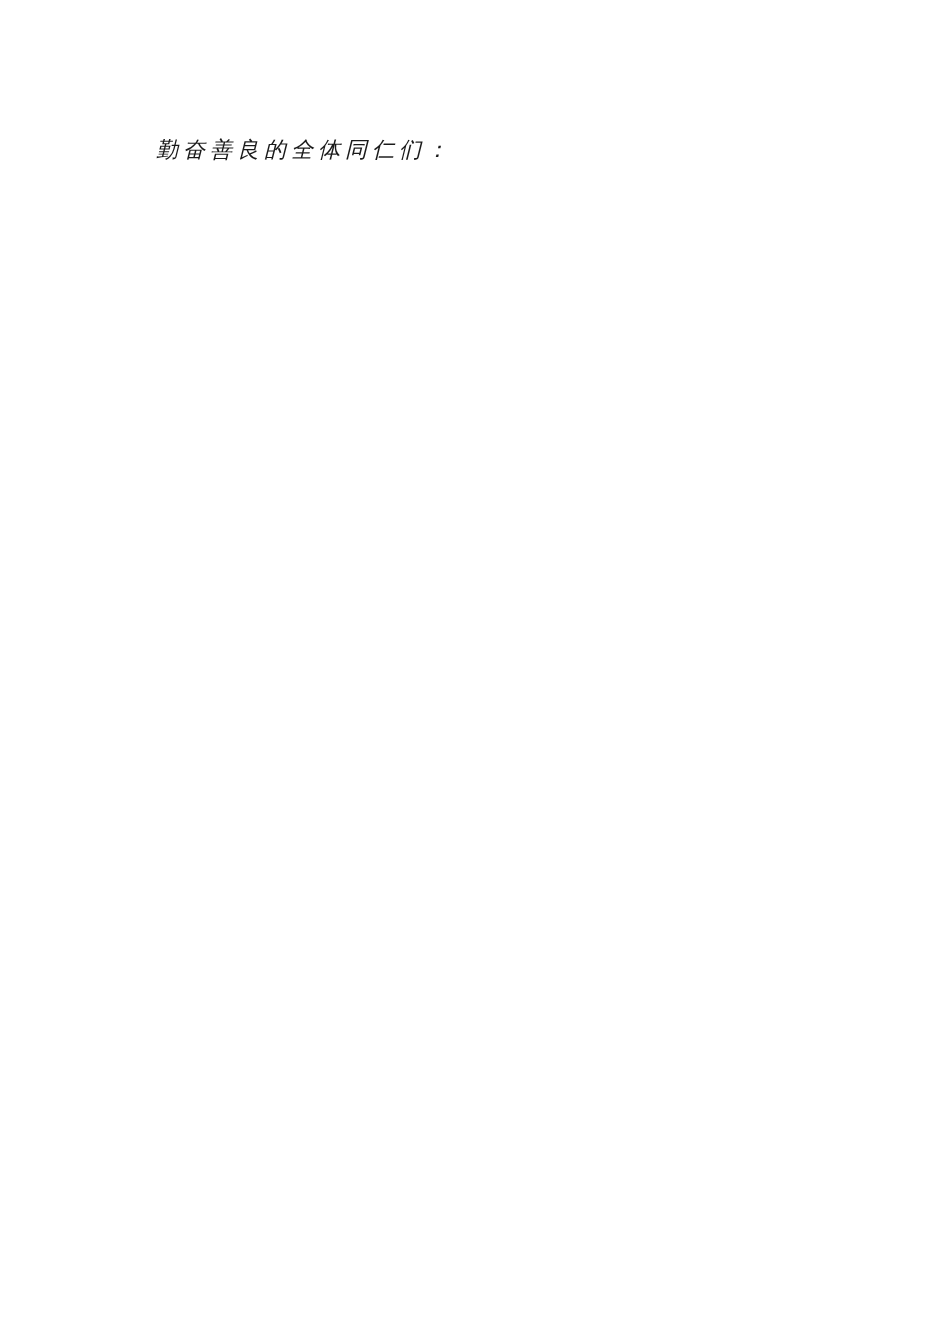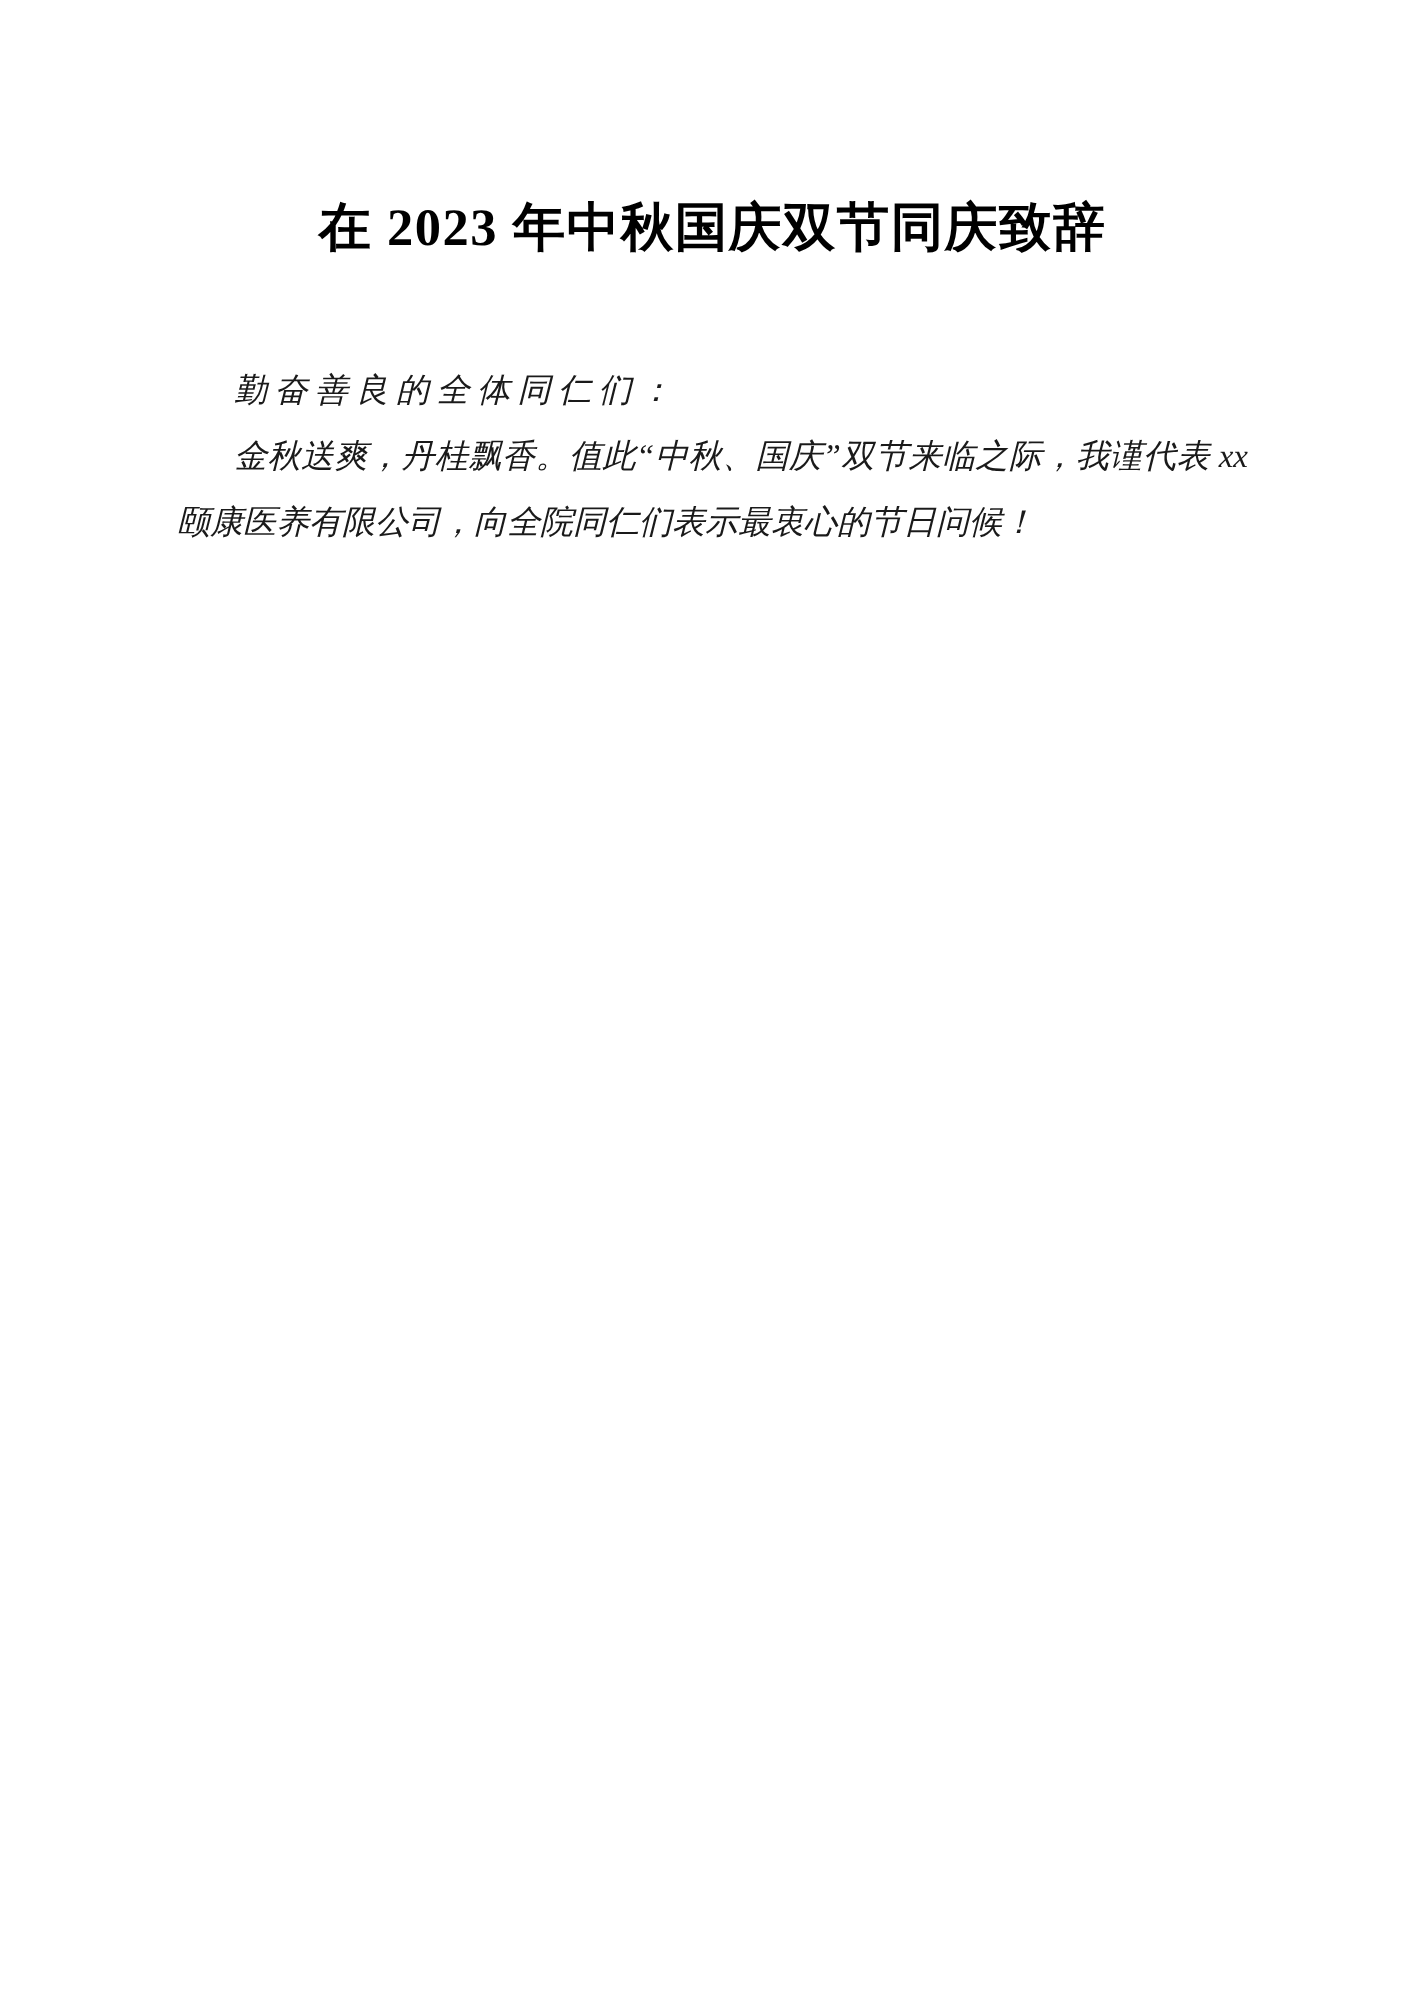--- a/index.html
+++ b/index.html
@@ -41,19 +41,17 @@
     }
     .doc-body p.greeting {
       letter-spacing: 5px;
       text-align: left;
     }
   </style>
 </head>
 <body>
 
 <div class="page">
-  <h1 class="doc-title">在 2023 年中秋国庆双节同庆致辞</h1>
 
   <div class="doc-body">
     <p class="greeting">勤奋善良的全体同仁们：</p>
-    <p>金秋送爽，丹桂飘香。值此“中秋、国庆”双节来临之际，我谨代表 xx 颐康医养有限公司，向全院同仁们表示最衷心的节日问候！</p>
   </div>
 </div>
 
 </body></html>

